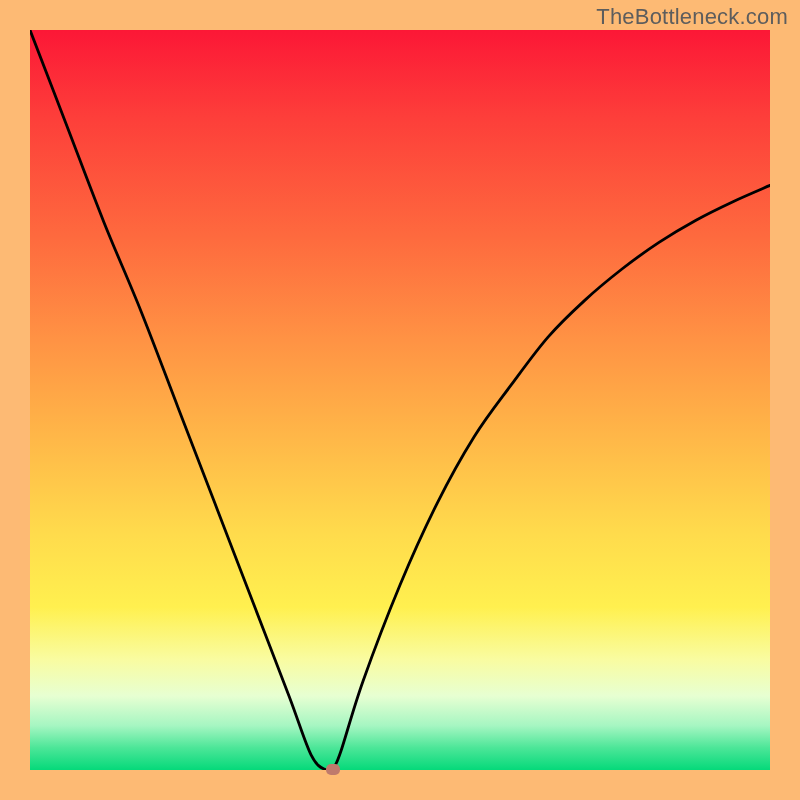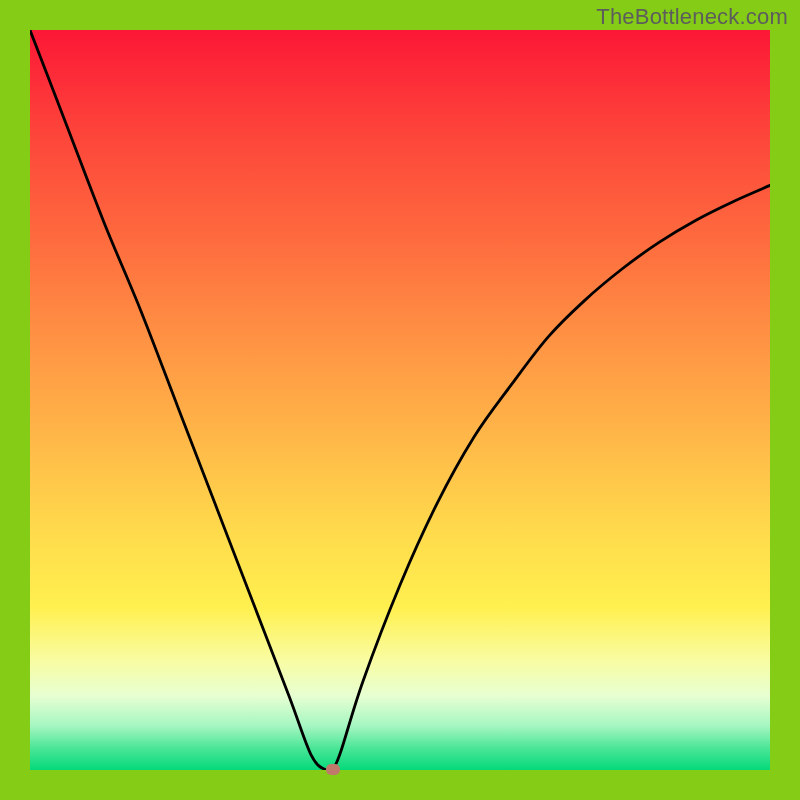--- a/index.html
+++ b/index.html
@@ -8,21 +8,21 @@
     width: 800px;
     height: 800px;
     background: #000;
     font-family: Arial, Helvetica, sans-serif;
     overflow: hidden;
   }
   .frame {
     position: relative;
     width: 800px;
     height: 800px;
-    background: #84cc16;
+    background: #fdba74;
   }
   .watermark {
     position: absolute;
     top: 4px;
     right: 12px;
     color: #5d5d5d;
     font-size: 22px;
     font-weight: 500;
     letter-spacing: 0.2px;
     z-index: 10;

